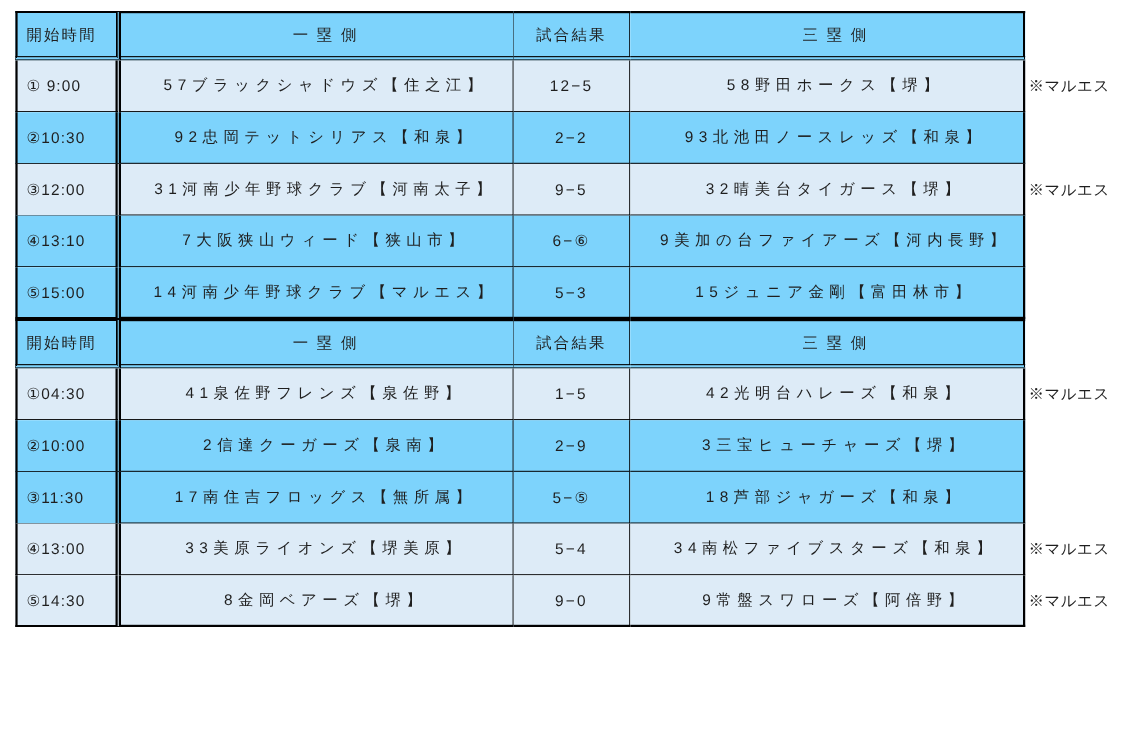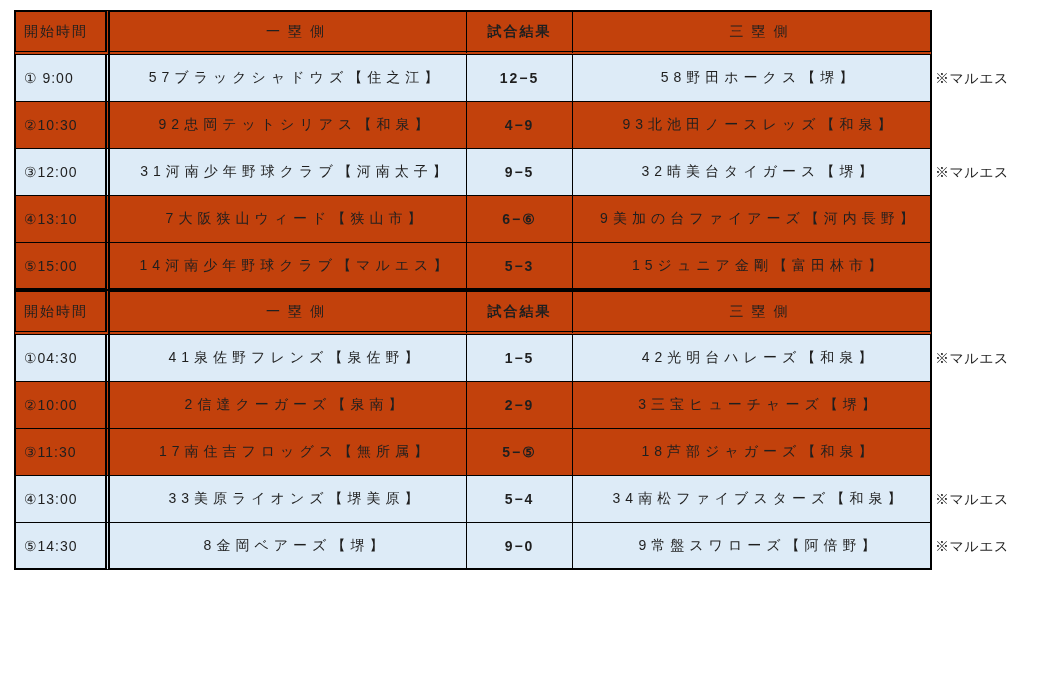--- a/index.html
+++ b/index.html
@@ -27,35 +27,35 @@
   .sec-title.second{margin-top:25px;margin-bottom:7px;}
   .schedule{
     display:grid;
     grid-template-columns:96px 357px 106px 359px auto;
     grid-template-rows:45px repeat(5,47px);
   }
   .row{display:contents;}
   .cell{
     display:flex;align-items:center;justify-content:center;
     font-size:14px;
-    background:#c2410c;
+    background:#7dd3fc;
     border-right:1.5px solid var(--border);
     border-bottom:1.5px solid var(--border);
     white-space:nowrap;
     overflow:hidden;
   }
   .c1{
     justify-content:flex-start;
     padding-left:8px;
     border-left:2px solid var(--border);
     border-right:5px double var(--border);
     letter-spacing:1px;
   }
   .c2,.c4{letter-spacing:5px;padding-left:16px;}
-  .c3{letter-spacing:2px;font-weight:bold;}
+  .c3{letter-spacing:2px;}
   .c4{border-right:2px solid var(--border);}
   .header .cell{
     border-top:2px solid var(--border);
     border-bottom:4px double var(--border);
     letter-spacing:2px;
   }
   .row:last-child .cell{border-bottom:2px solid var(--border);}
   .row.hl > .cell{background:var(--highlight);}
   .note{
     display:flex;align-items:center;
@@ -84,21 +84,21 @@
       <div class="cell c1">① 9:00</div>
       <div class="cell c2">57ブラックシャドウズ【住之江】</div>
       <div class="cell c3">12−5</div>
       <div class="cell c4">58野田ホークス【堺】</div>
       <div class="note">※マルエス</div>
     </div>
 
     <div class="row">
       <div class="cell c1">②10:30</div>
       <div class="cell c2">92忠岡テットシリアス【和泉】</div>
-      <div class="cell c3">4−9</div>
+      <div class="cell c3">2−2</div>
       <div class="cell c4">93北池田ノースレッズ【和泉】</div>
       <div class="note"></div>
     </div>
 
     <div class="row hl">
       <div class="cell c1">③12:00</div>
       <div class="cell c2">31河南少年野球クラブ【河南太子】</div>
       <div class="cell c3">9−5</div>
       <div class="cell c4">32晴美台タイガース【堺】</div>
       <div class="note">※マルエス</div>

